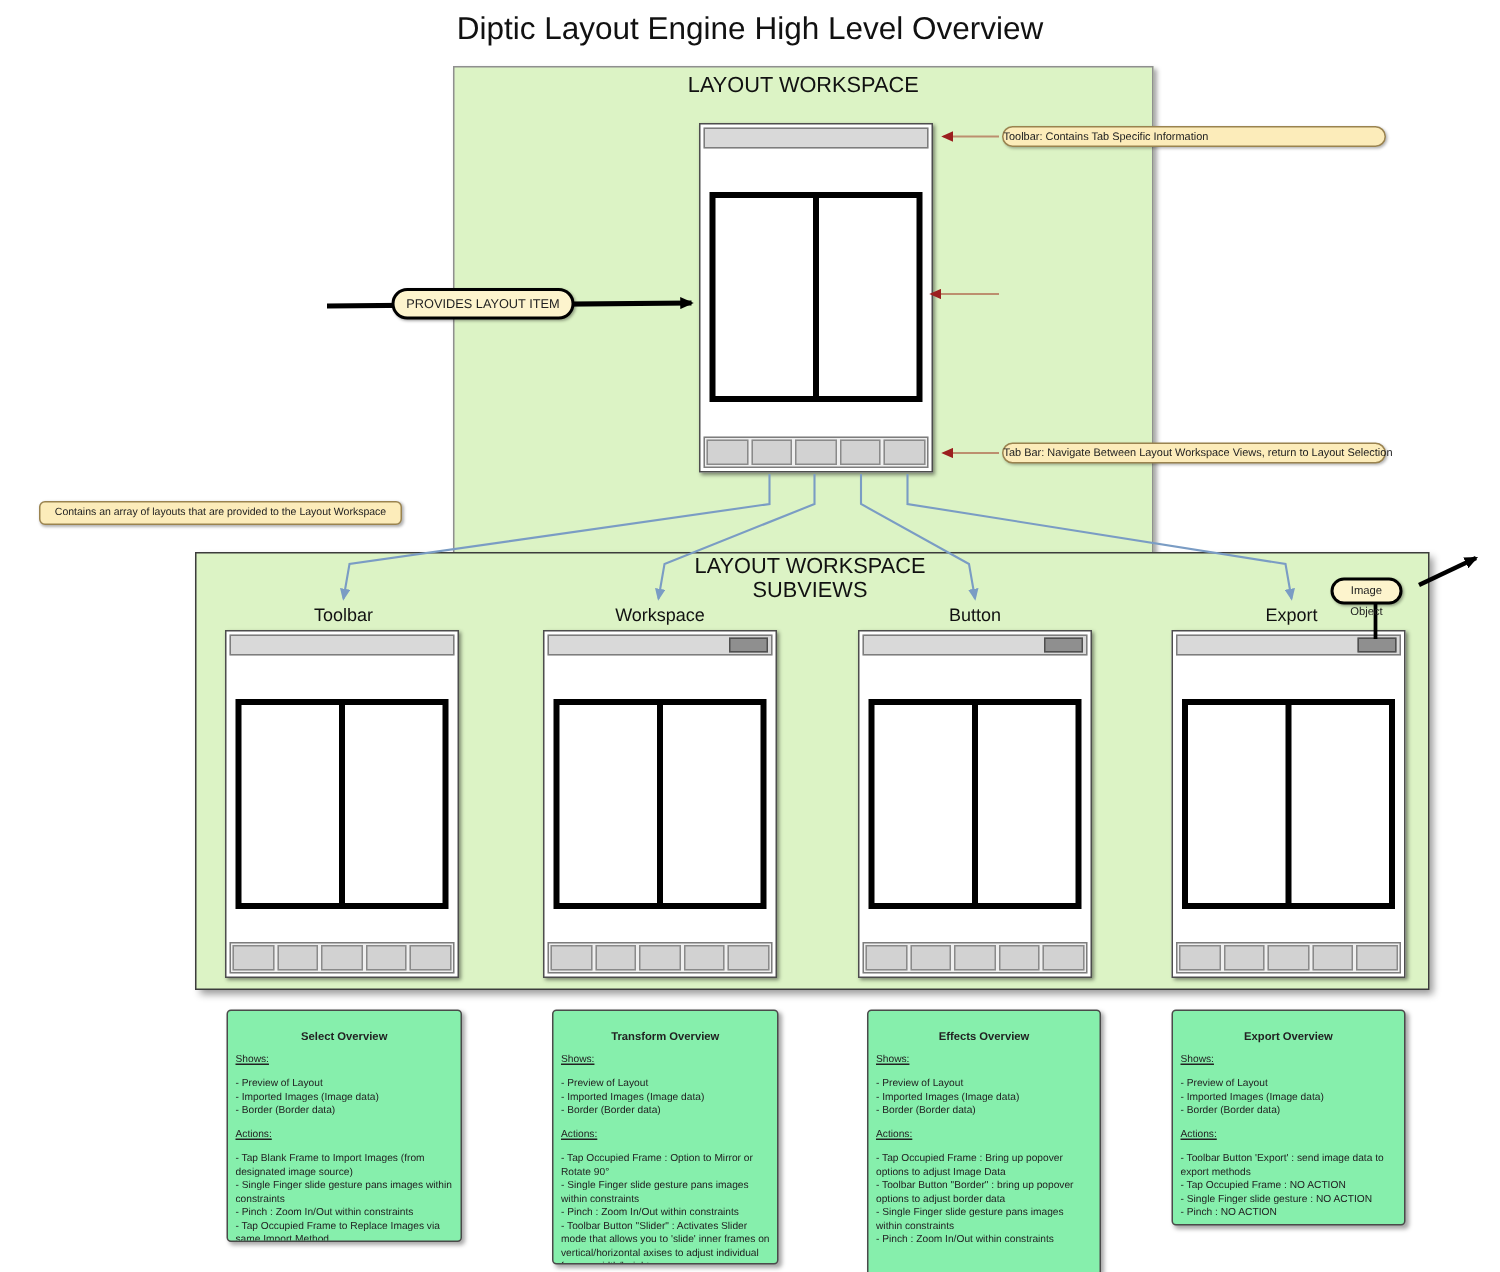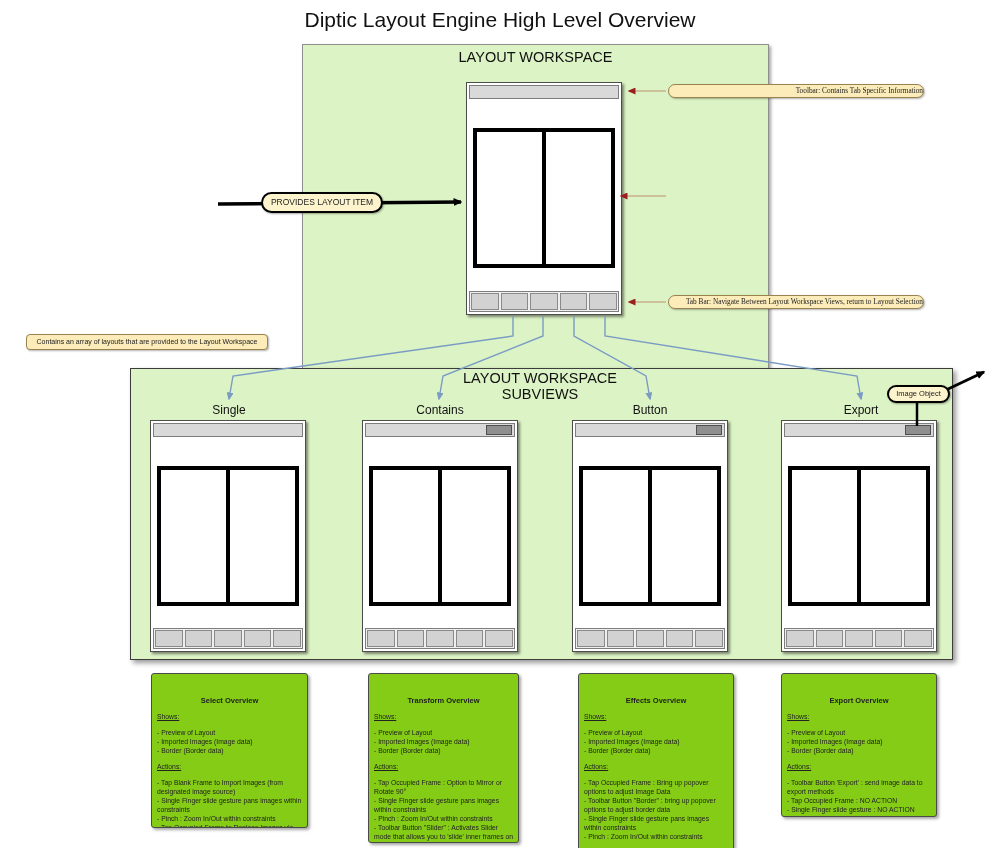--- a/index.html
+++ b/index.html
@@ -35,29 +35,29 @@
 
   .white-card { background:#fff; border:1px solid #4d4d4d; box-shadow:2px 2px 3px rgba(0,0,0,.35); }
   .ls-box { left:62px; top:91px; width:155px; height:229px; display:flex;
             align-items:center; justify-content:center; font-size:11px; color:#111; }
 
   .tan { background:#fcecba; border:1px solid #9a834f; }
   .note { left:26px; top:334px; width:242px; height:16px; border-radius:4px;
           font-size:7px; line-height:14px; text-align:center; white-space:nowrap;
           box-shadow:1px 1px 2px rgba(0,0,0,.3); color:#222; }
   .annot { left:668px; width:256px; height:14px; border-radius:7px; font-size:7.3px;
-           line-height:12px; text-align:right; white-space:nowrap; z-index:3;
-           box-shadow:1px 1px 2px rgba(0,0,0,.3); color:#222;font-family:Liberation Serif, serif; }
+           line-height:12px; text-align:left; white-space:nowrap; z-index:3;
+           box-shadow:1px 1px 2px rgba(0,0,0,.3); color:#222; }
 
   .oval { background:#fdf4cd; border:2px solid #000; border-radius:12px; text-align:center;
           color:#222; z-index:6; box-shadow:1px 1px 2px rgba(0,0,0,.35); }
   .oval-provides { left:261px; top:192px; width:122px; height:21px; font-size:8.5px; line-height:17px; }
-  .oval-image { left:887px; top:385px; width:63px; height:18px; font-size:7.5px; line-height:14px; }
-
-  .card { background:#84cc16; border:1px solid #4a4a4a; border-radius:3px; padding:22px 5px;
+  .oval-image { left:887px; top:385px; width:48px; height:18px; font-size:7.5px; line-height:14px; }
+
+  .card { background:#86efac; border:1px solid #4a4a4a; border-radius:3px; padding:12px 5px;
           font-size:6.8px; line-height:9px; color:#222; overflow:hidden;
           box-shadow:2px 2px 3px rgba(0,0,0,.35); }
   .card-title { text-align:center; font-size:7.5px; font-weight:bold; margin-bottom:7px; }
   .card-heading { text-decoration:underline; margin-bottom:7px; }
   .card-list { margin-bottom:7px; }
 
   svg.connectors { position:absolute; left:0; top:0; z-index:5; pointer-events:none; }
 </style>
 </head>
 <body>
@@ -88,22 +88,22 @@
       <div class="wf-tab"></div>
       <div class="wf-tab"></div>
       <div class="wf-tab"></div>
       <div class="wf-tab"></div>
     </div>
   </div>
 
   <div class="abs tan annot" style="top:84px">Toolbar: Contains Tab Specific Information</div>
   <div class="abs tan annot" style="top:295px">Tab Bar: Navigate Between Layout Workspace Views, return to Layout Selection</div>
 
-  <div class="abs sv-label" style="left:179px">Single</div>
-  <div class="abs sv-label" style="left:390px">Contains</div>
+  <div class="abs sv-label" style="left:179px">Toolbar</div>
+  <div class="abs sv-label" style="left:390px">Workspace</div>
   <div class="abs sv-label" style="left:600px">Button</div>
   <div class="abs sv-label" style="left:811px">Export</div>
 
   <div class="abs wf" style="left:150px;top:420px;width:156px;height:232px">
     <div class="wf-toolbar"></div>
     <div class="diptych">
         <div class="divider"></div>
       </div>
     <div class="wf-tabbar">
       <div class="wf-tab"></div>

